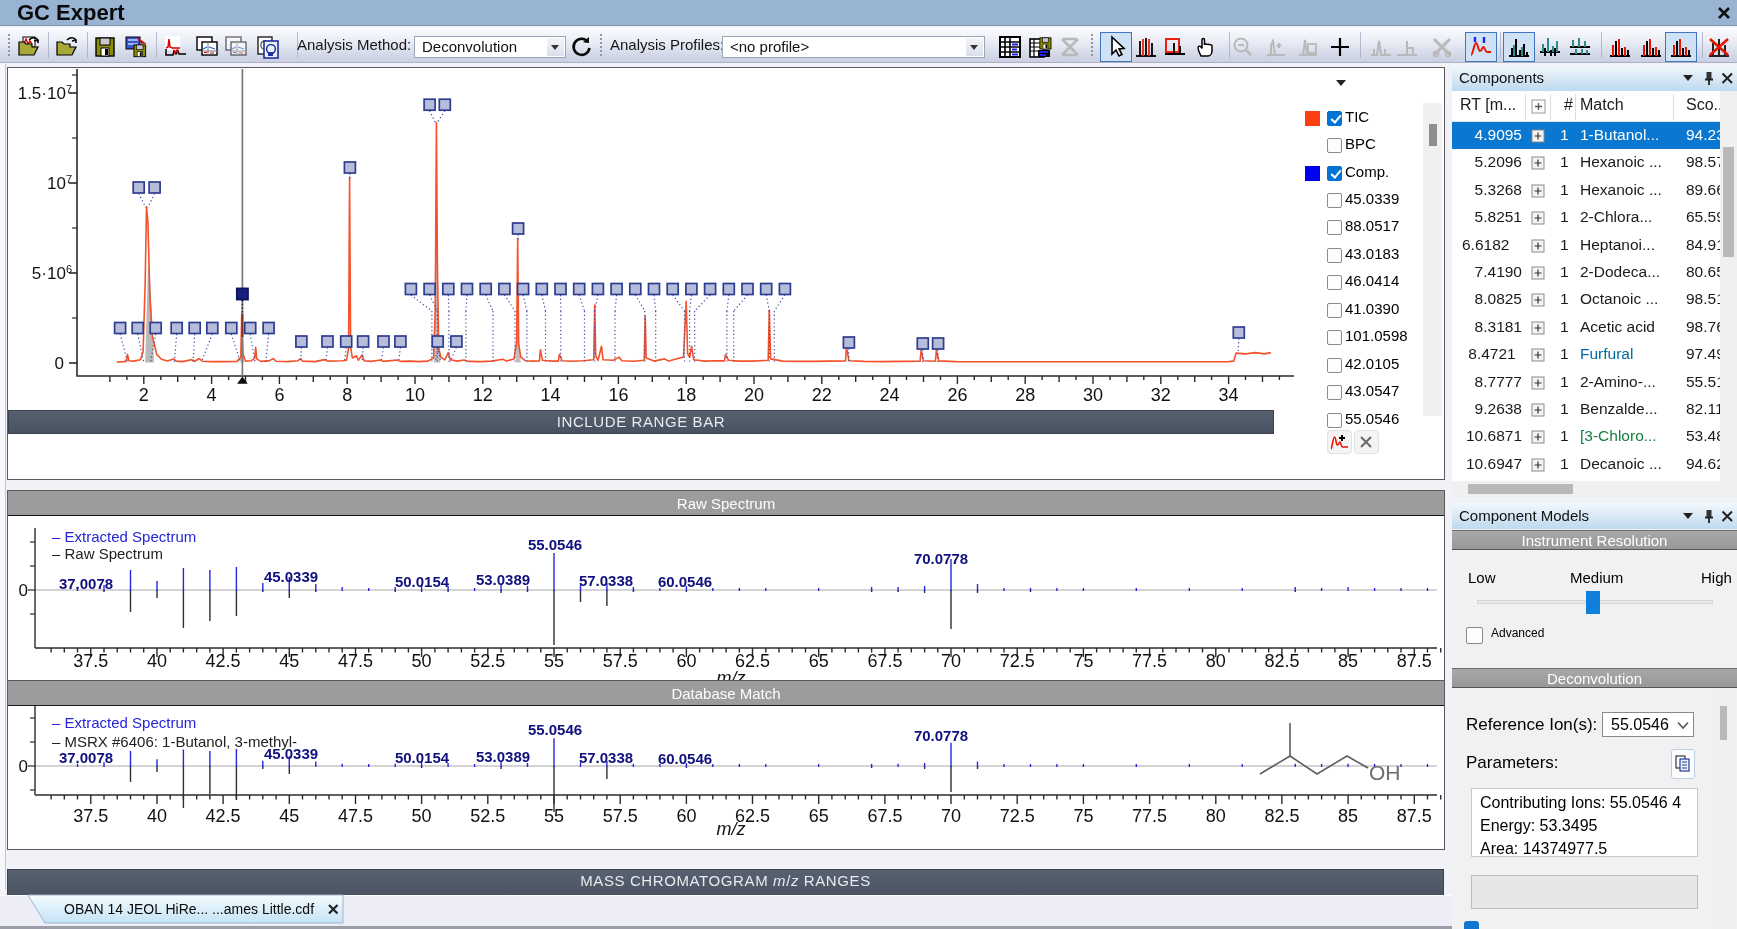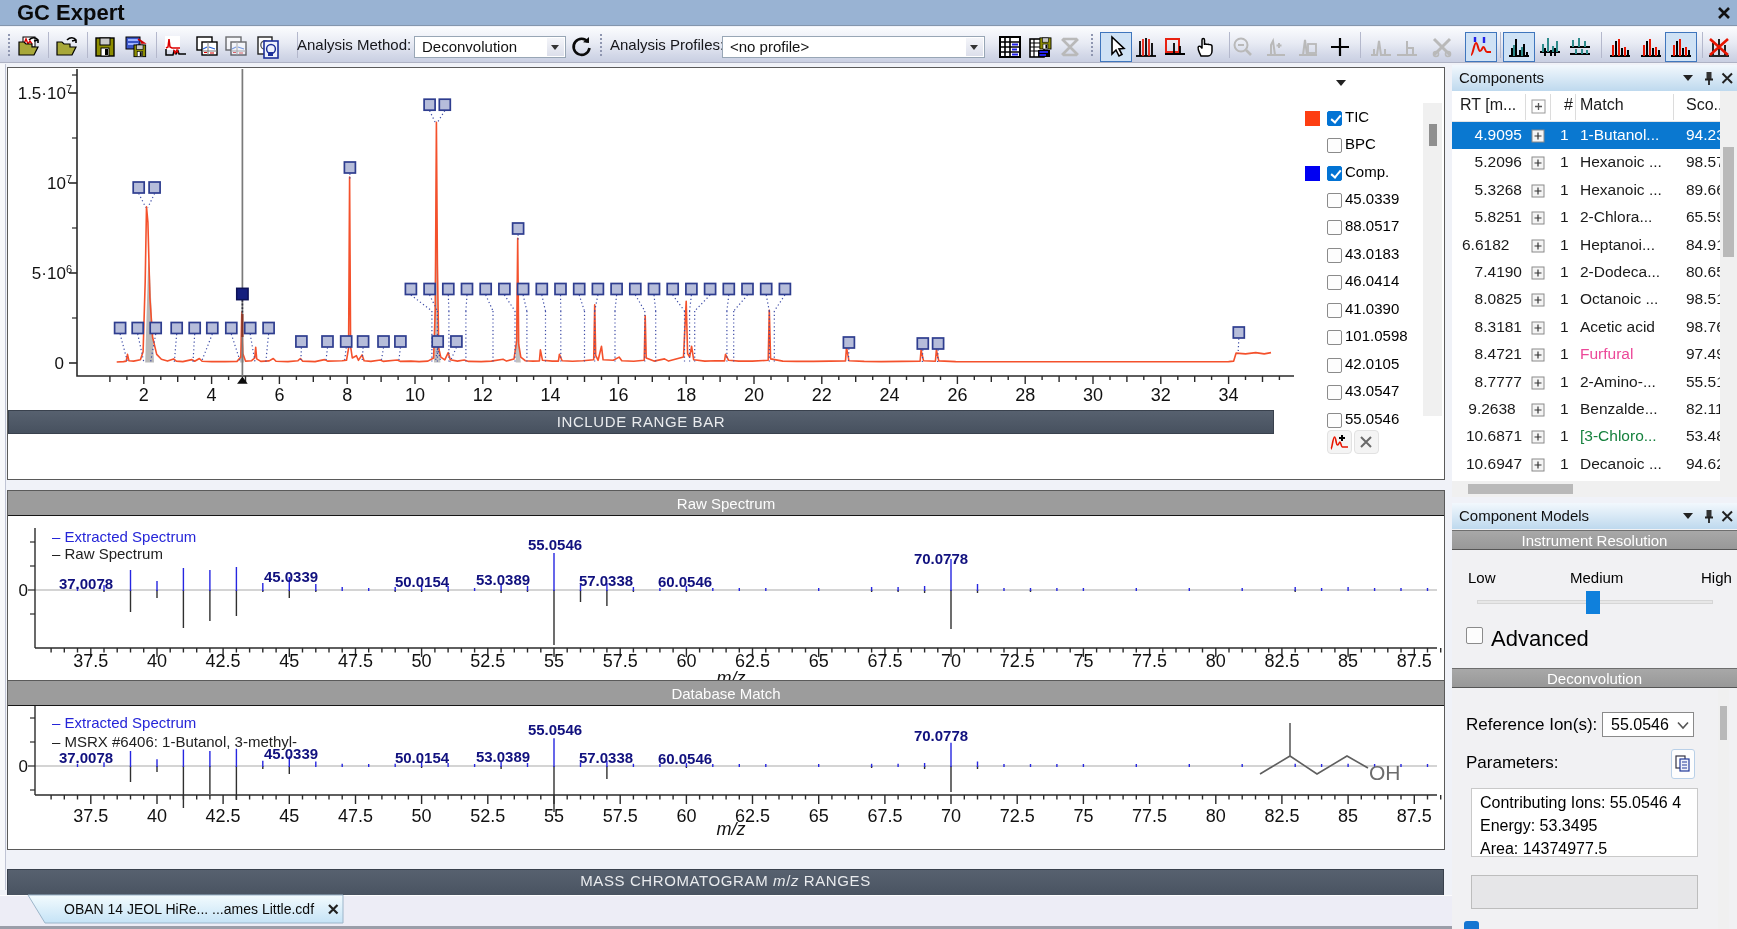--- a/index.html
+++ b/index.html
@@ -1049,41 +1049,41 @@
     <div style="position:absolute;left:10px;top:4px;width:60px;text-align:right;font-size:15.5px;color:#1a1a1a">8.3181</div>
     <svg style="position:absolute;left:79px;top:7px" width="14" height="14">
       <rect x="1" y="1" width="12" height="12" fill="#f4f4f4" stroke="#8a8a8a"></rect>
       <path d="M3.5 7 L10.5 7 M7 3.5 L7 10.5" stroke="#333" stroke-width="1.2"></path>
     </svg>
     <div style="position:absolute;left:108px;top:4px;font-size:15.5px;color:#1a1a1a">1</div>
     <div style="position:absolute;left:128px;top:4px;font-size:15.5px;color:#1a1a1a;white-space:nowrap">Acetic acid</div>
     <div style="position:absolute;left:234px;top:4px;font-size:15.5px;color:#1a1a1a;white-space:nowrap">98.76</div>
   </div>
 <div class="abs" style="left:1452px;top:341.2px;width:268px;height:27.4px;background:#fff;overflow:hidden">
-    <div style="position:absolute;left:10px;top:4px;width:60px;text-align:right;font-size:15.5px;color:#1a1a1a">8.4721</div>
+    <div style="position:absolute;left:10px;top:4px;width:60px;text-align:center;font-size:15.5px;color:#1a1a1a">8.4721</div>
     <svg style="position:absolute;left:79px;top:7px" width="14" height="14">
       <rect x="1" y="1" width="12" height="12" fill="#f4f4f4" stroke="#8a8a8a"></rect>
       <path d="M3.5 7 L10.5 7 M7 3.5 L7 10.5" stroke="#333" stroke-width="1.2"></path>
     </svg>
     <div style="position:absolute;left:108px;top:4px;font-size:15.5px;color:#1a1a1a">1</div>
-    <div style="position:absolute;left:128px;top:4px;font-size:15.5px;color:#ec4899;white-space:nowrap">Furfural</div>
+    <div style="position:absolute;left:128px;top:4px;font-size:15.5px;color:#0369a1;white-space:nowrap">Furfural</div>
     <div style="position:absolute;left:234px;top:4px;font-size:15.5px;color:#1a1a1a;white-space:nowrap">97.49</div>
   </div>
 <div class="abs" style="left:1452px;top:368.6px;width:268px;height:27.4px;background:#fff;overflow:hidden">
     <div style="position:absolute;left:10px;top:4px;width:60px;text-align:right;font-size:15.5px;color:#1a1a1a">8.7777</div>
     <svg style="position:absolute;left:79px;top:7px" width="14" height="14">
       <rect x="1" y="1" width="12" height="12" fill="#f4f4f4" stroke="#8a8a8a"></rect>
       <path d="M3.5 7 L10.5 7 M7 3.5 L7 10.5" stroke="#333" stroke-width="1.2"></path>
     </svg>
     <div style="position:absolute;left:108px;top:4px;font-size:15.5px;color:#1a1a1a">1</div>
     <div style="position:absolute;left:128px;top:4px;font-size:15.5px;color:#1a1a1a;white-space:nowrap">2-Amino-...</div>
     <div style="position:absolute;left:234px;top:4px;font-size:15.5px;color:#1a1a1a;white-space:nowrap">55.51</div>
   </div>
 <div class="abs" style="left:1452px;top:396.0px;width:268px;height:27.4px;background:#fff;overflow:hidden">
-    <div style="position:absolute;left:10px;top:4px;width:60px;text-align:center;font-size:15.5px;color:#1a1a1a">9.2638</div>
+    <div style="position:absolute;left:10px;top:4px;width:60px;text-align:right;font-size:15.5px;color:#1a1a1a">9.2638</div>
     <svg style="position:absolute;left:79px;top:7px" width="14" height="14">
       <rect x="1" y="1" width="12" height="12" fill="#f4f4f4" stroke="#8a8a8a"></rect>
       <path d="M3.5 7 L10.5 7 M7 3.5 L7 10.5" stroke="#333" stroke-width="1.2"></path>
     </svg>
     <div style="position:absolute;left:108px;top:4px;font-size:15.5px;color:#1a1a1a">1</div>
     <div style="position:absolute;left:128px;top:4px;font-size:15.5px;color:#1a1a1a;white-space:nowrap">Benzalde...</div>
     <div style="position:absolute;left:234px;top:4px;font-size:15.5px;color:#1a1a1a;white-space:nowrap">82.11</div>
   </div>
 <div class="abs" style="left:1452px;top:423.4px;width:268px;height:27.4px;background:#fff;overflow:hidden">
     <div style="position:absolute;left:10px;top:4px;width:60px;text-align:right;font-size:15.5px;color:#1a1a1a">10.6871</div>
@@ -1119,21 +1119,21 @@
 <svg class="abs" style="left:1721px;top:510px" width="13" height="13">
     <path d="M1.5 1.5 L11 11 M11 1.5 L1.5 11" stroke="#222" stroke-width="2"></path>
   </svg>
 <div class="abs graybar" style="left:1452px;top:530px;width:285px;height:20px;line-height:19px;border-top:1px solid #6e6e6e;border-bottom:1px solid #555">Instrument Resolution</div>
 <div class="abs" style="left:1468px;top:569px;font-size:15px">Low</div>
 <div class="abs" style="left:1570px;top:569px;font-size:15px">Medium</div>
 <div class="abs" style="left:1701px;top:569px;font-size:15px">High</div>
 <div class="abs" style="left:1477px;top:600px;width:236px;height:4px;background:#e7e7e7;border:1px solid #d6d6d6"></div>
 <div class="abs" style="left:1586px;top:591px;width:14px;height:23px;background:#0f80dc"></div>
 <div class="cbx" style="left:1466px;top:627px;width:17px;height:17px"></div>
-<div class="abs" style="left:1491px;top:626px;font-size:22px">Advanced</div>
+<div class="abs" style="left:1491px;top:626px;font-size:12px">Advanced</div>
 <div class="abs graybar" style="left:1452px;top:668px;width:285px;height:20px;line-height:19px;border-top:1px solid #6e6e6e;border-bottom:1px solid #555">Deconvolution</div>
 <div class="abs" style="left:1466px;top:715px;font-size:17px">Reference Ion(s):</div>
 <div class="abs" style="left:1602px;top:712px;width:92px;height:25px;background:#fff;border:1px solid #8a8a8a">
     <div style="position:absolute;left:8px;top:3px;font-size:16px">55.0546</div>
     <svg style="position:absolute;right:4px;top:8px" width="12" height="9">
       <path d="M1 1.5 L6 7 L11 1.5" stroke="#555" stroke-width="1.6" fill="none"></path>
     </svg>
   </div>
 <div class="abs" style="left:1466px;top:753px;font-size:17px">Parameters:</div>
 <div class="abs" style="left:1671px;top:749px;width:24px;height:30px;background:#fdfdfd;border:1px solid #b9d0e8;border-radius:3px"><svg width="22" height="28" viewBox="0 0 22 28">

